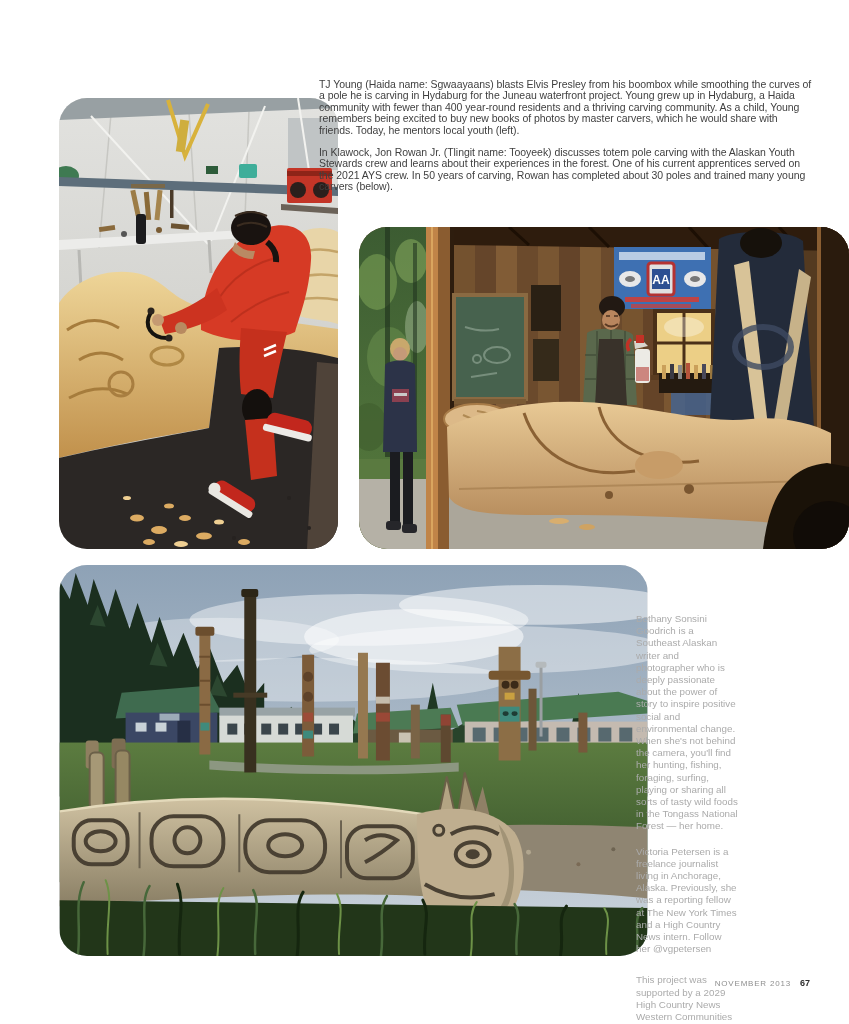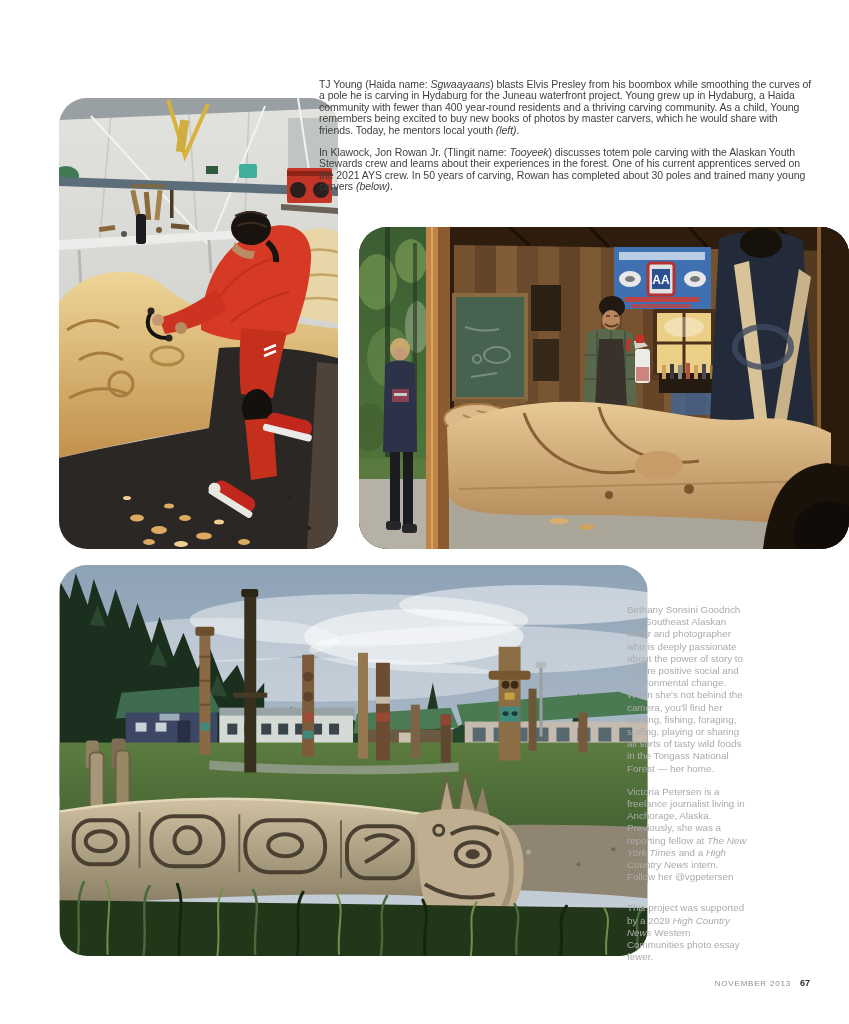--- a/index.html
+++ b/index.html
@@ -5,23 +5,23 @@
   html,body{margin:0;padding:0;background:#e9e9e9;}
   .page{position:relative;width:849px;height:1024px;background:#ffffff;margin:0 auto;
         font-family:"Liberation Sans","DejaVu Sans",sans-serif;overflow:hidden;}
   .photo{position:absolute;overflow:hidden;background:#ddd;border-radius:28px;}
   .photo svg{display:block;width:100%;height:100%;}
   .photo-left{left:19px;top:82px;width:279px;height:451px;}
   .photo-mid{left:319px;top:211px;width:490px;height:322px;}
   .photo-bottom{left:19px;top:549px;width:589px;height:391px;}
   .text-col{position:absolute;left:319px;top:79px;width:493px;color:#3f3f3f;}
   .text-col p{margin:0 0 11px 0;font-size:10.5px;line-height:11.4px;letter-spacing:-0.05px;}
-  .it{font-style:italic;}
+  .it{}
   .sidebar{position:absolute;left:623px;top:600px;width:128px;color:#ababab;}
-  .sidebar p{margin:4px;font-size:9.8px;line-height:12.2px;}
+  .sidebar p{margin:13px;font-size:9.8px;line-height:12.2px;}
   .sidebar .bio2{margin-top:11px;}
   .sidebar .grant{margin-top:19px;}
   .footer{position:absolute;top:978px;right:39px;display:flex;align-items:baseline;gap:9px;}
   .footer .issue{font-size:8px;letter-spacing:0.8px;color:#8f8f8f;}
   .footer .pageno{font-size:9px;font-weight:bold;color:#2f2f2f;}
 </style>
 </head>
 <body>
 
 <div class="page">

